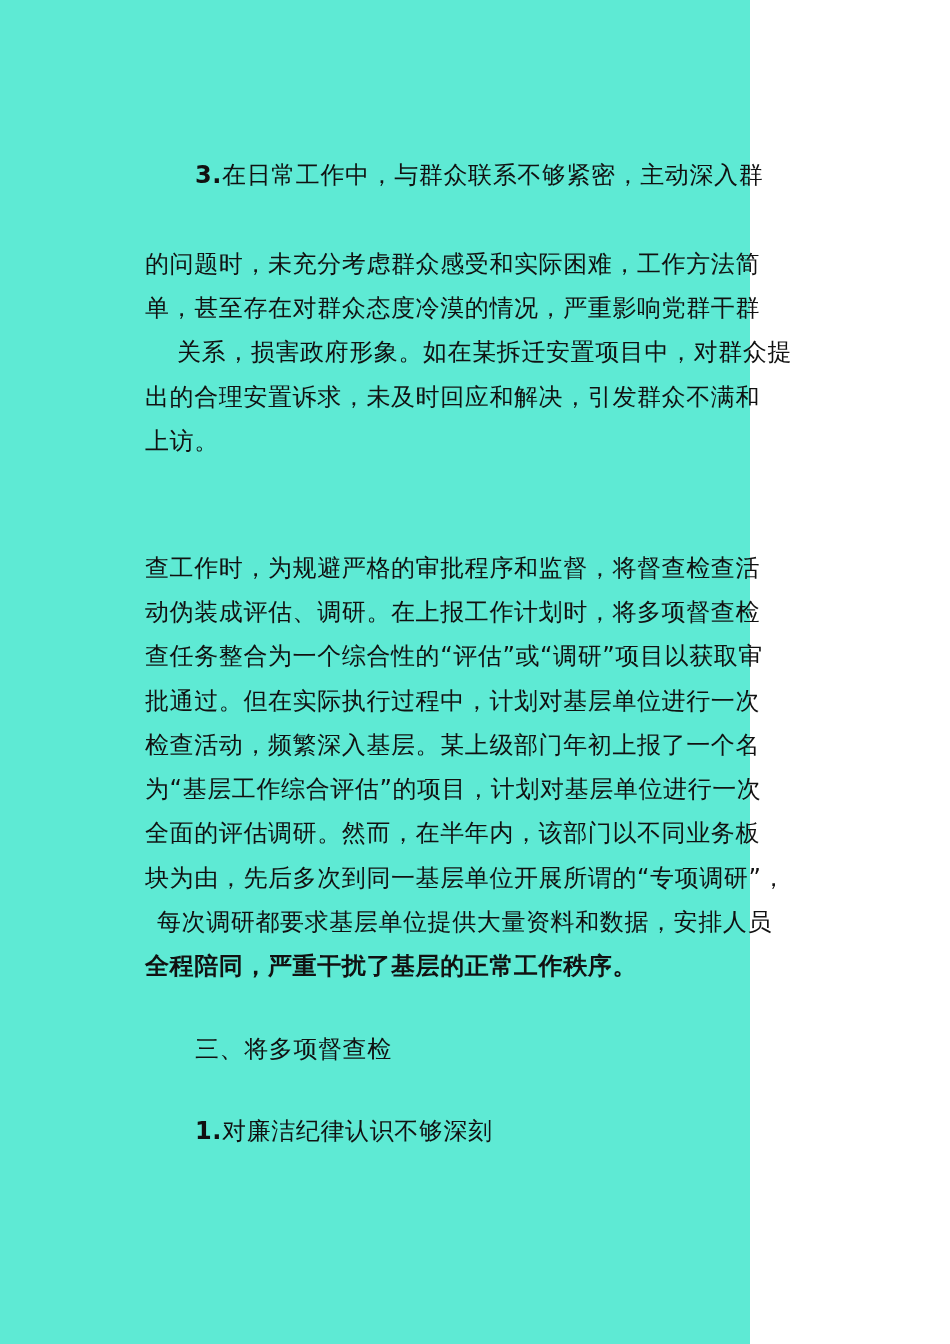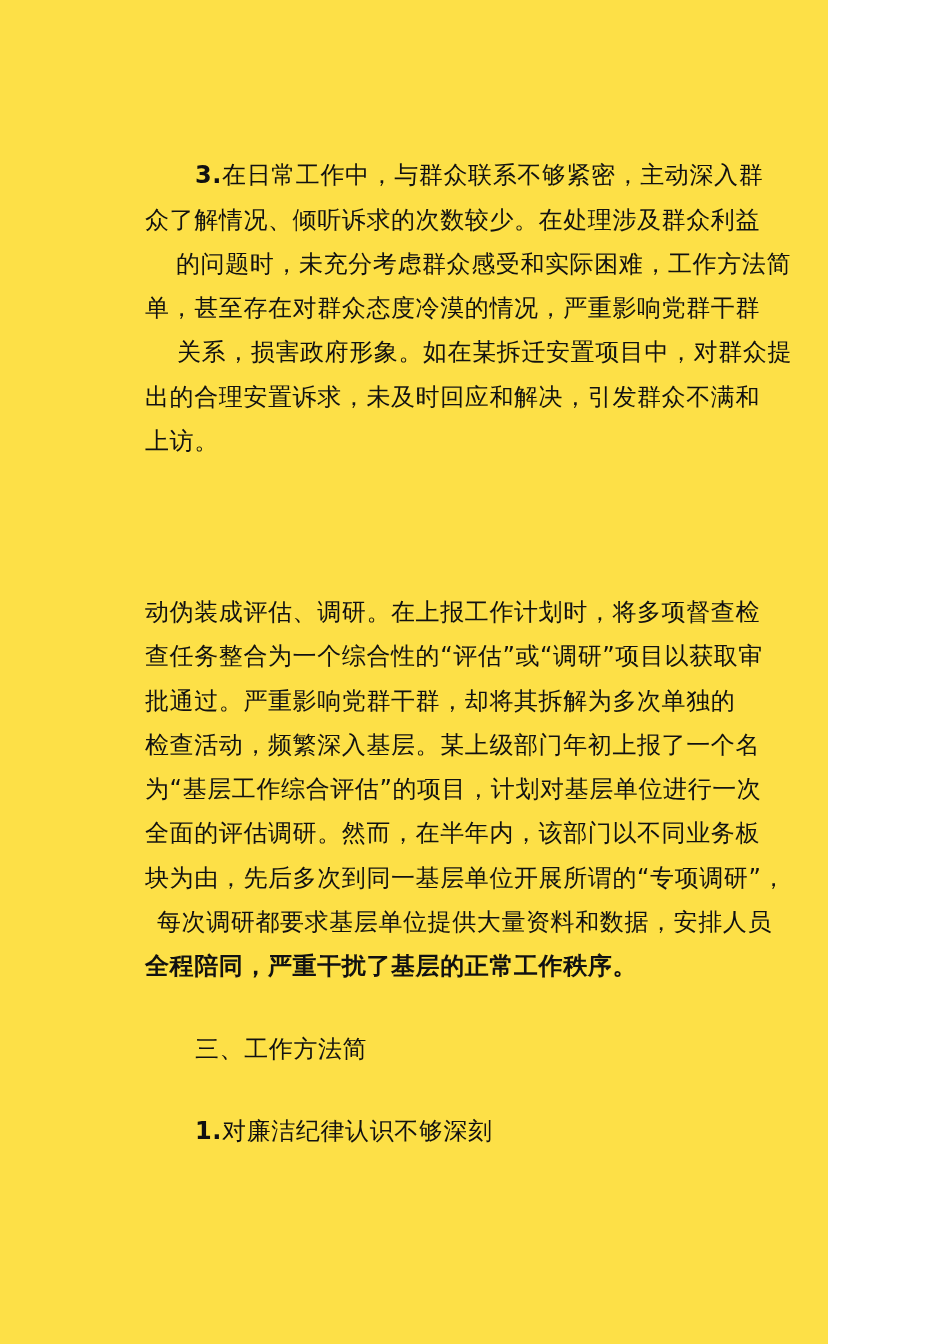--- a/index.html
+++ b/index.html
@@ -12,23 +12,23 @@
       height: 1344px;
       position: relative;
       overflow: hidden;
       font-family: "DejaVu Sans", "Liberation Sans", sans-serif;
       color: #111111;
     }
     .page {
       position: absolute;
       left: 0;
       top: 0;
-      width: 828px;
+      width: 750px;
       height: 1344px;
-      background: #fde047;
+      background: #5eead4;
     }
     .line {
       position: absolute;
       left: 145px;
       font-size: 24px;
       line-height: 30px;
       height: 30px;
       white-space: nowrap;
       letter-spacing: 0.6px;
     }
@@ -38,34 +38,34 @@
     .bold {
       font-weight: bold;
     }
   </style>
 </head>
 <body>
 
 <div class="page">
 
   <div class="line indent" style="top:160px;"><span class="bold">3.</span><span>在日常工作中，与群众联系不够紧密，主动深入群</span></div>
-  <div class="line" style="top:205px;">众了解情况、倾听诉求的次数较少。在处理涉及群众利益</div>
-  <div class="line" style="top:249px;margin-left:31px;">的问题时，未充分考虑群众感受和实际困难，工作方法简</div>
+  <div class="line" style="top:249px;">的问题时，未充分考虑群众感受和实际困难，工作方法简</div>
   <div class="line" style="top:293px;">单，甚至存在对群众态度冷漠的情况，严重影响党群干群</div>
   <div class="line" style="top:337px;margin-left:32px;">关系，损害政府形象。如在某拆迁安置项目中，对群众提</div>
   <div class="line" style="top:382px;">出的合理安置诉求，未及时回应和解决，引发群众不满和</div>
   <div class="line" style="top:426px;">上访。</div>
 
+  <div class="line" style="top:553px;">查工作时，为规避严格的审批程序和监督，将督查检查活</div>
   <div class="line" style="top:597px;">动伪装成评估、调研。在上报工作计划时，将多项督查检</div>
   <div class="line" style="top:641px;">查任务整合为一个综合性的“评估”或“调研”项目以获取审</div>
-  <div class="line" style="top:686px;">批通过。严重影响党群干群，却将其拆解为多次单独的</div>
+  <div class="line" style="top:686px;">批通过。但在实际执行过程中，计划对基层单位进行一次</div>
   <div class="line" style="top:730px;">检查活动，频繁深入基层。某上级部门年初上报了一个名</div>
   <div class="line" style="top:818px;">全面的评估调研。然而，在半年内，该部门以不同业务板</div>
   <div class="line" style="top:774px;">为“基层工作综合评估”的项目，计划对基层单位进行一次</div>
   <div class="line" style="top:863px;">块为由，先后多次到同一基层单位开展所谓的“专项调研”，</div>
   <div class="line" style="top:907px;margin-left:12px;">每次调研都要求基层单位提供大量资料和数据，安排人员</div>
   <div class="line" style="top:951px;font-weight:bold;">全程陪同，严重干扰了基层的正常工作秩序。</div>
 
-  <div class="line indent" style="top:1034px;">三、工作方法简</div>
+  <div class="line indent" style="top:1034px;">三、将多项督查检</div>
 
   <div class="line indent" style="top:1116px;"><span class="bold">1.</span><span>对廉洁纪律认识不够深刻</span></div>
 
 </div>
 
 </body></html>

